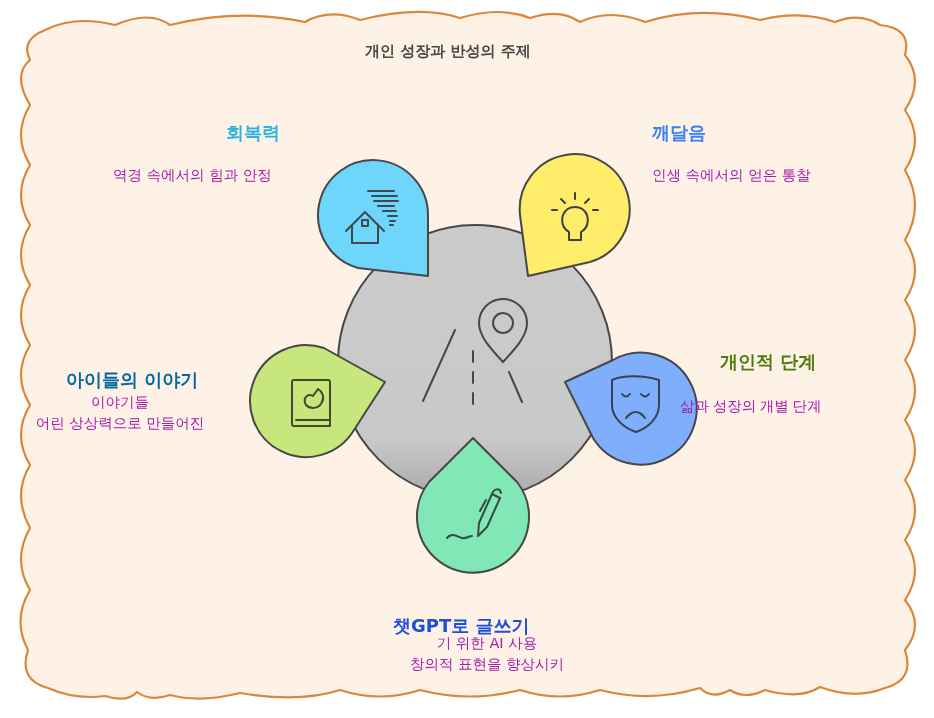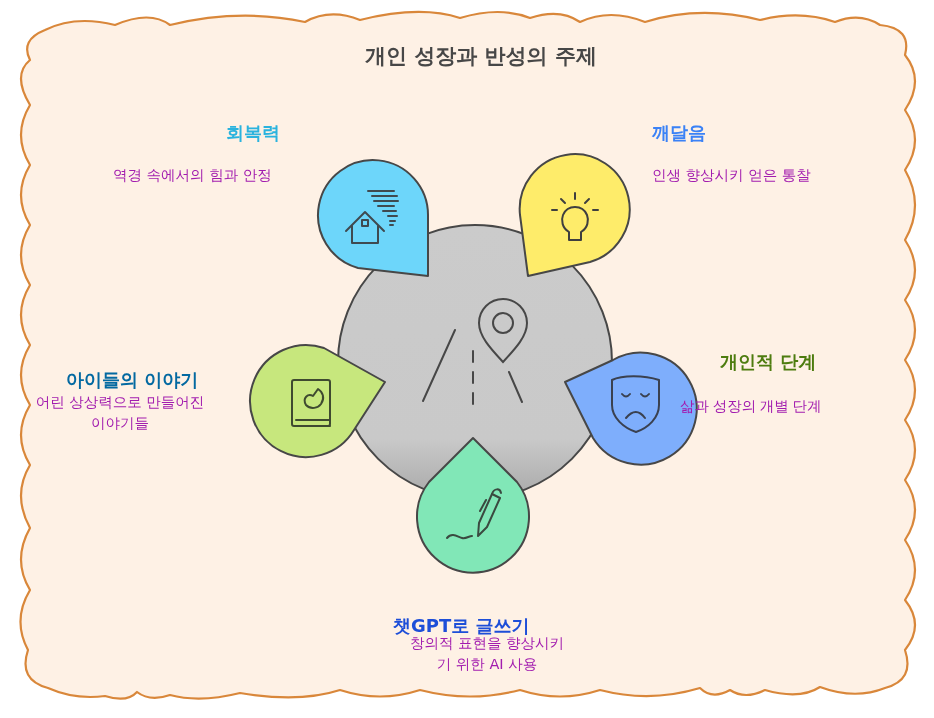--- a/index.html
+++ b/index.html
@@ -1,20 +1,20 @@
 <!DOCTYPE html>
 <html><head>
 <meta charset="utf-8">
 <style>
   html, body { margin:0; padding:0; background:#ffffff; }
   body { width:934px; height:718px; position:relative; overflow:hidden;
          font-family: "DejaVu Sans", "Liberation Sans", sans-serif; }
   #canvas { position:absolute; left:0; top:0; width:934px; height:718px; }
   .txt { position:absolute; white-space:nowrap; }
-  .title { font-size:21px; font-weight:bold; color:#474747; }
+  .title { font-size:15px; font-weight:bold; color:#474747; }
   .h { font-size:18px; font-weight:bold; }
   .d { font-size:14.5px; color:#a21caf; line-height:21px; }
   .center { text-align:center; }
 </style>
 </head>
 <body>
 
 <svg id="canvas" viewBox="0 0 934 718" xmlns="http://www.w3.org/2000/svg">
   <defs>
     <linearGradient id="grayGrad" x1="0" y1="0" x2="0" y2="1">
@@ -112,28 +112,28 @@
     </g>
   </g>
 </svg>
 
 <div class="txt title" style="left:365px; top:42px;">개인 성장과 반성의 주제</div>
 
 <div class="txt h" style="left:226px; top:121px; color:#2AB3DE;">회복력</div>
 <div class="txt d" style="left:113px; top:165px;">역경 속에서의 힘과 안정</div>
 
 <div class="txt h" style="left:652px; top:121px; color:#3b82f6;">깨달음</div>
-<div class="txt d" style="left:652px; top:165px;">인생 향상시키 얻은 통찰</div>
+<div class="txt d" style="left:652px; top:165px;">인생 속에서의 얻은 통찰</div>
 
 <div class="txt h" style="left:66px; top:368px; color:#0369a1;text-align:center;">아이들의 이야기</div>
 <div class="txt d center" style="left:22px; top:392px; width:196px;">
+  <div>이야기들</div>
   <div>어린 상상력으로 만들어진</div>
-  <div>이야기들</div>
 </div>
 
 <div class="txt h" style="left:720px; top:350px; color:#4d7c0f;">개인적 단계</div>
 <div class="txt d" style="left:680px; top:396px;font-family:Liberation Serif, serif;">삶과 성장의 개별 단계</div>
 
 <div class="txt h" style="left:393px; top:614px; color:#1d4ed8;">챗GPT로 글쓰기</div>
 <div class="txt d center" style="left:380px; top:633px; width:214px;">
+  <div>기 위한 AI 사용</div>
   <div>창의적 표현을 향상시키</div>
-  <div>기 위한 AI 사용</div>
 </div>
 
 </body></html>

